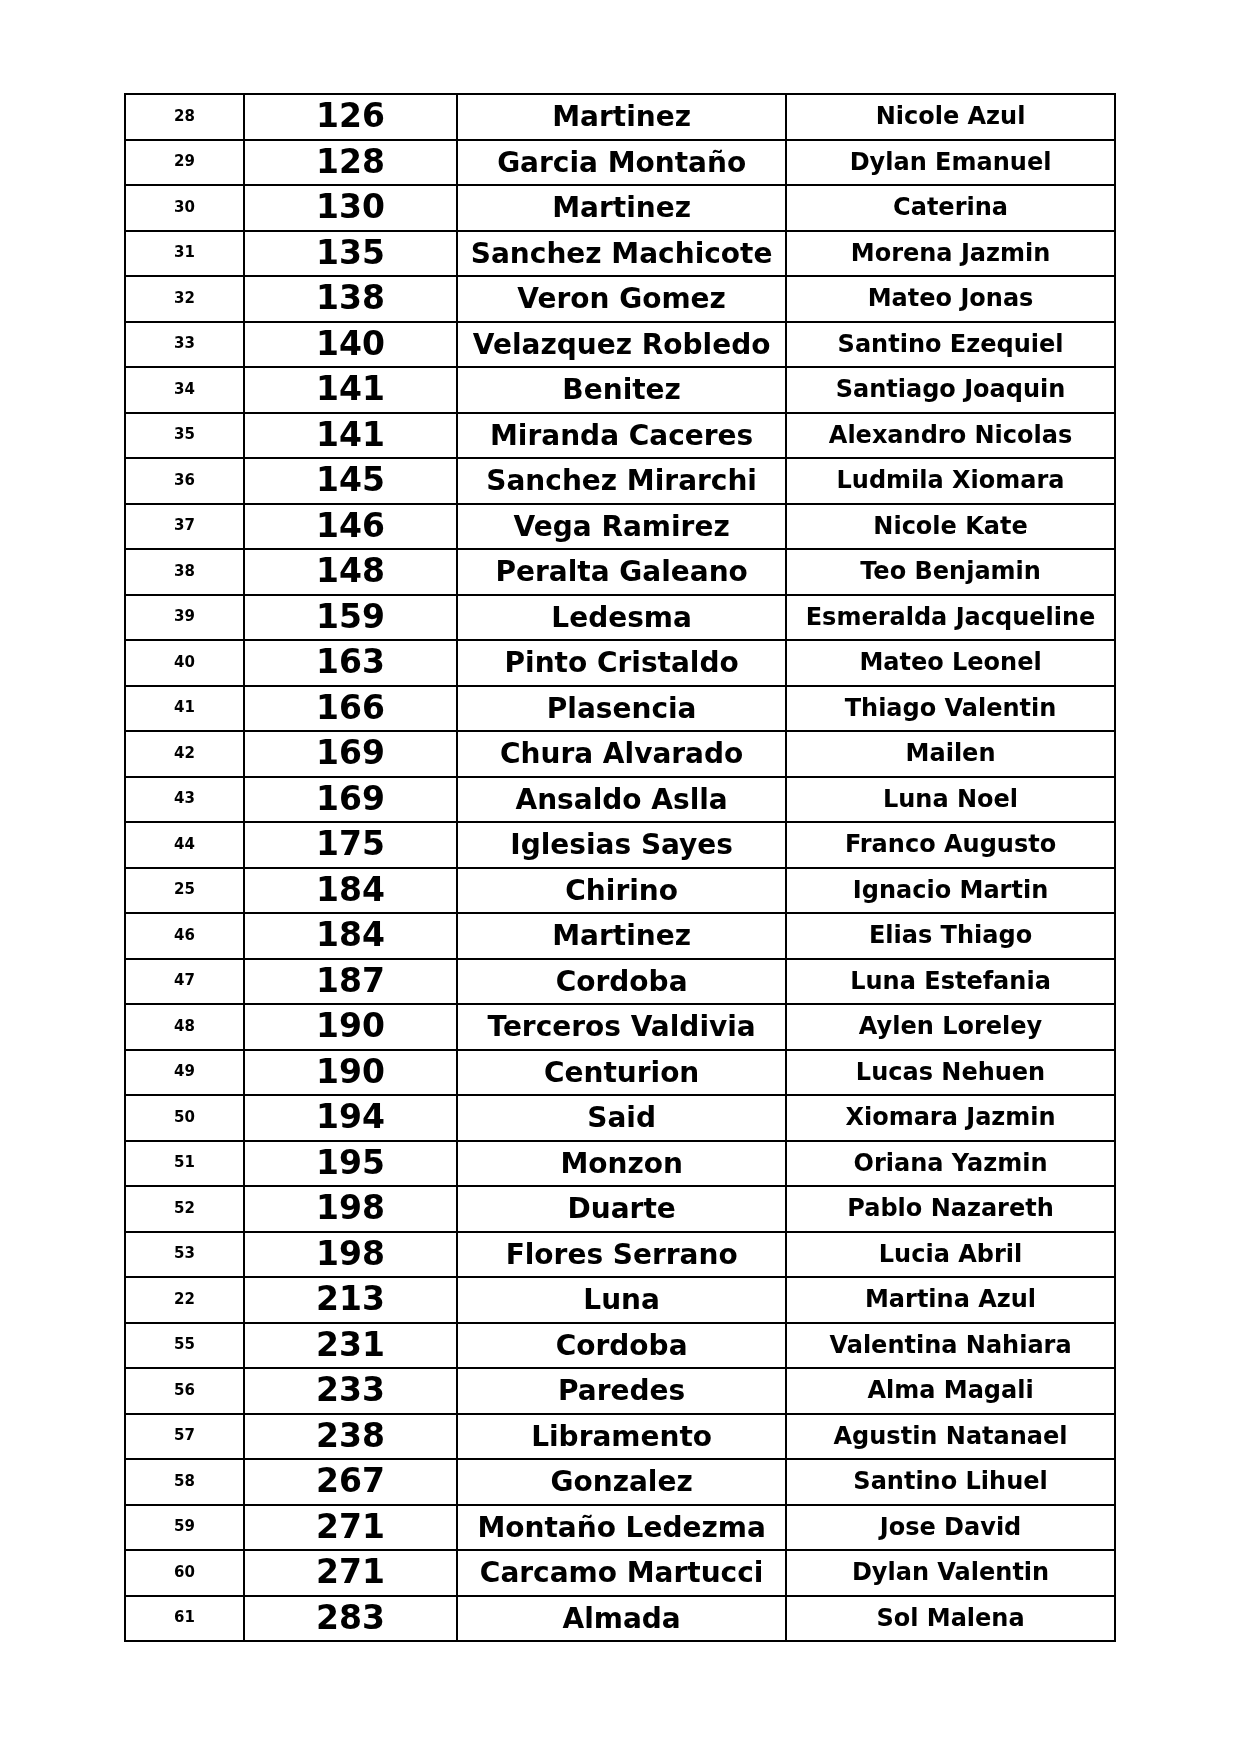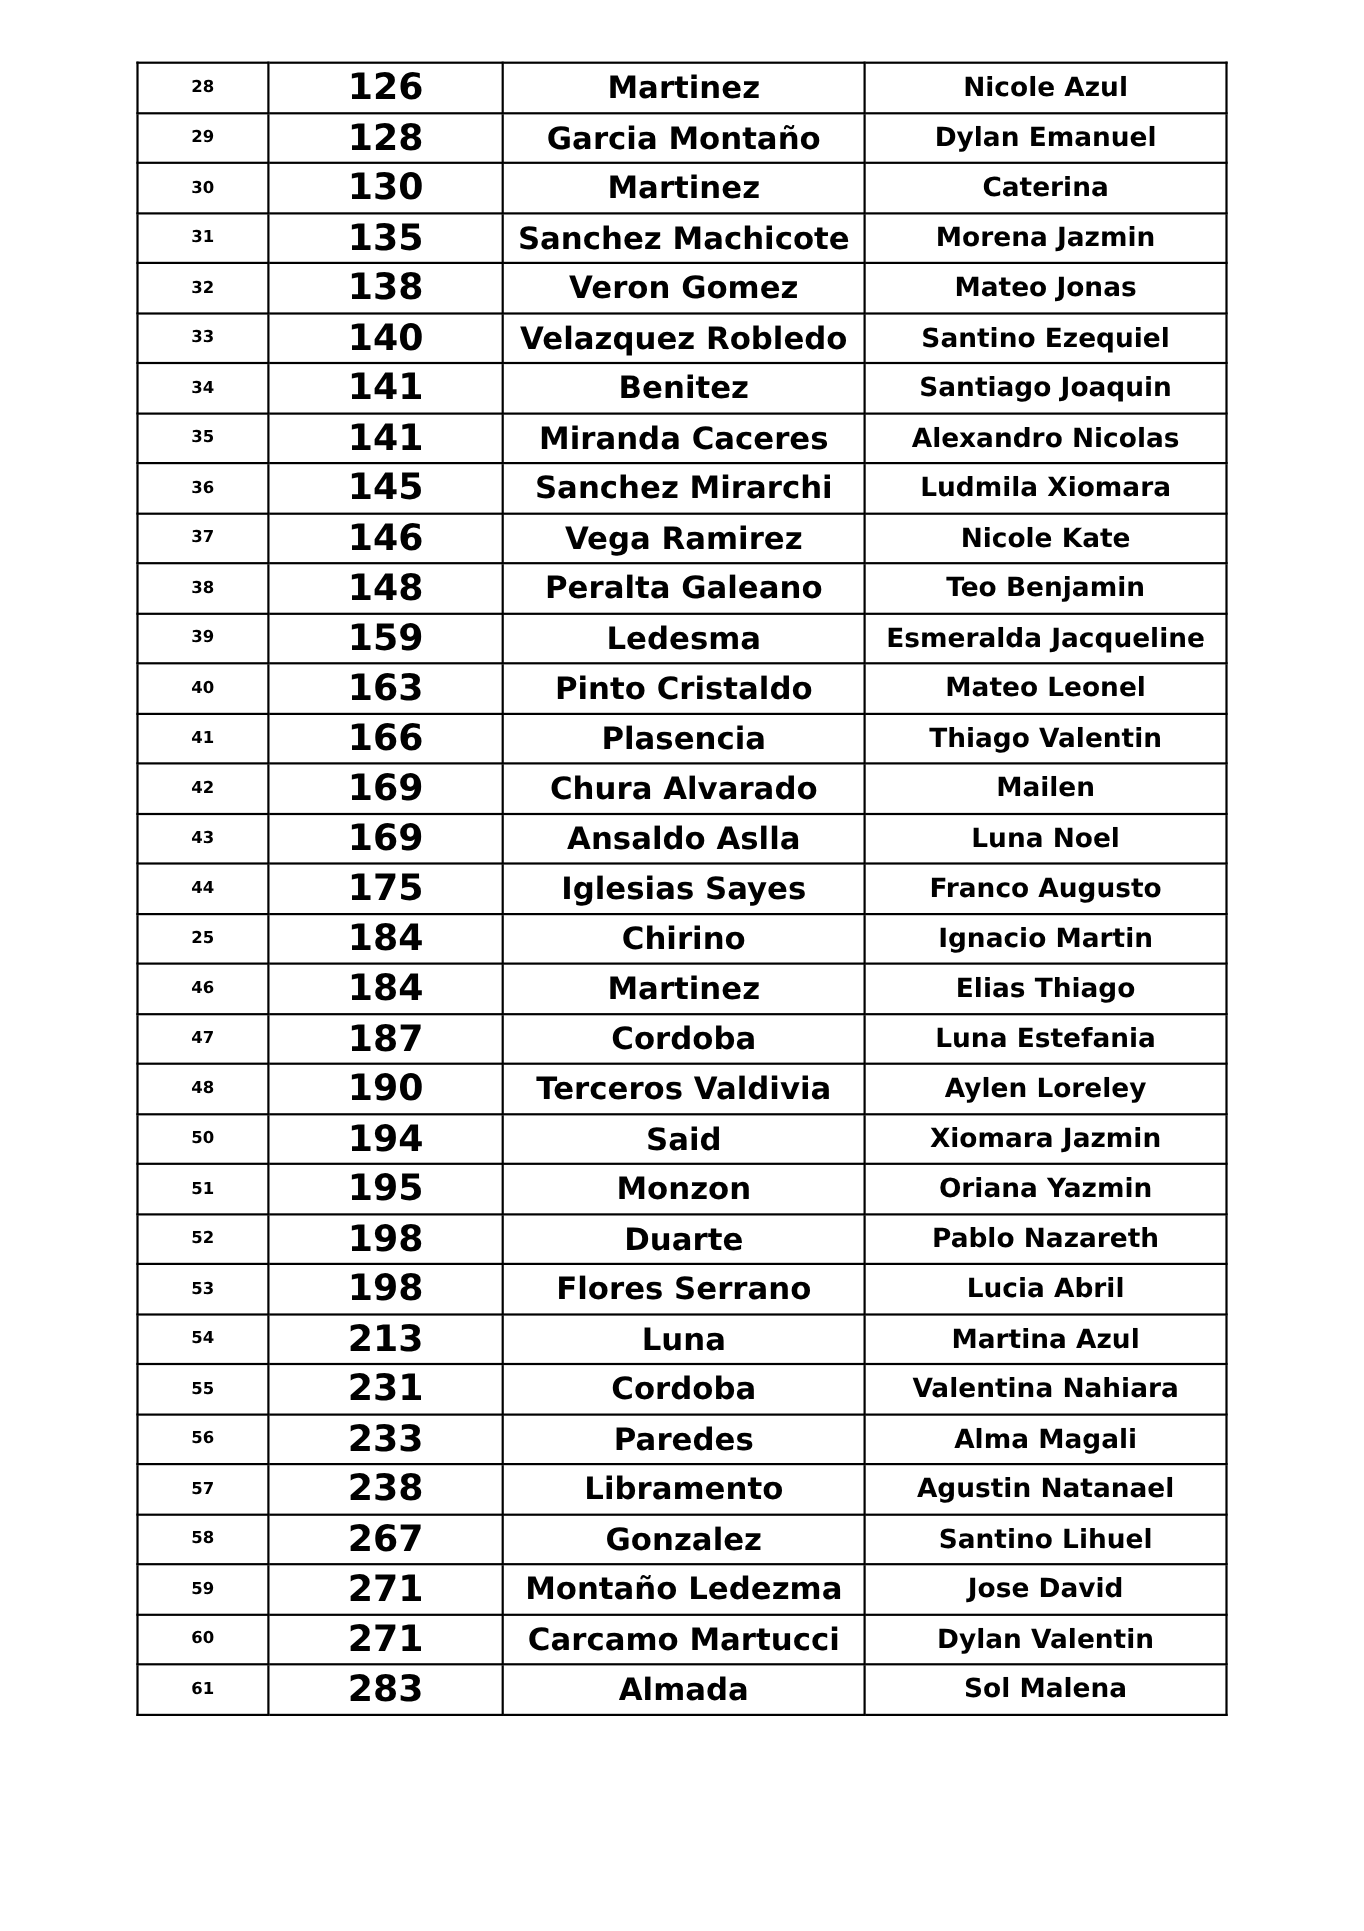--- a/index.html
+++ b/index.html
@@ -11,21 +11,21 @@
     width: 1240px;
     height: 1755px;
     font-family: "DejaVu Sans", sans-serif;
     color: #000000;
   }
   .page {
     position: relative;
     width: 1240px;
     height: 1734px;
     box-sizing: border-box;
-    padding: 56px 0 0 0;
+    padding: 93px 0 0 0;
   }
   .table-wrap {
     margin: 0 auto;
     width: 992px;
   }
   table.roster {
     border-collapse: collapse;
     table-layout: fixed;
     width: 992px;
   }
@@ -186,20 +186,26 @@
             <td class="c-lastname">Cordoba</td>
             <td class="c-firstname">Luna Estefania</td>
           </tr>
           <tr>
             <td class="c-index">48</td>
             <td class="c-number">190</td>
             <td class="c-lastname">Terceros Valdivia</td>
             <td class="c-firstname">Aylen Loreley</td>
           </tr>
           <tr>
+            <td class="c-index">49</td>
+            <td class="c-number">190</td>
+            <td class="c-lastname">Centurion</td>
+            <td class="c-firstname">Lucas Nehuen</td>
+          </tr>
+          <tr>
             <td class="c-index">50</td>
             <td class="c-number">194</td>
             <td class="c-lastname">Said</td>
             <td class="c-firstname">Xiomara Jazmin</td>
           </tr>
           <tr>
             <td class="c-index">51</td>
             <td class="c-number">195</td>
             <td class="c-lastname">Monzon</td>
             <td class="c-firstname">Oriana Yazmin</td>
@@ -210,21 +216,21 @@
             <td class="c-lastname">Duarte</td>
             <td class="c-firstname">Pablo Nazareth</td>
           </tr>
           <tr>
             <td class="c-index">53</td>
             <td class="c-number">198</td>
             <td class="c-lastname">Flores Serrano</td>
             <td class="c-firstname">Lucia Abril</td>
           </tr>
           <tr>
-            <td class="c-index">54</td>
+            <td class="c-index">22</td>
             <td class="c-number">213</td>
             <td class="c-lastname">Luna</td>
             <td class="c-firstname">Martina Azul</td>
           </tr>
           <tr>
             <td class="c-index">55</td>
             <td class="c-number">231</td>
             <td class="c-lastname">Cordoba</td>
             <td class="c-firstname">Valentina Nahiara</td>
           </tr>

